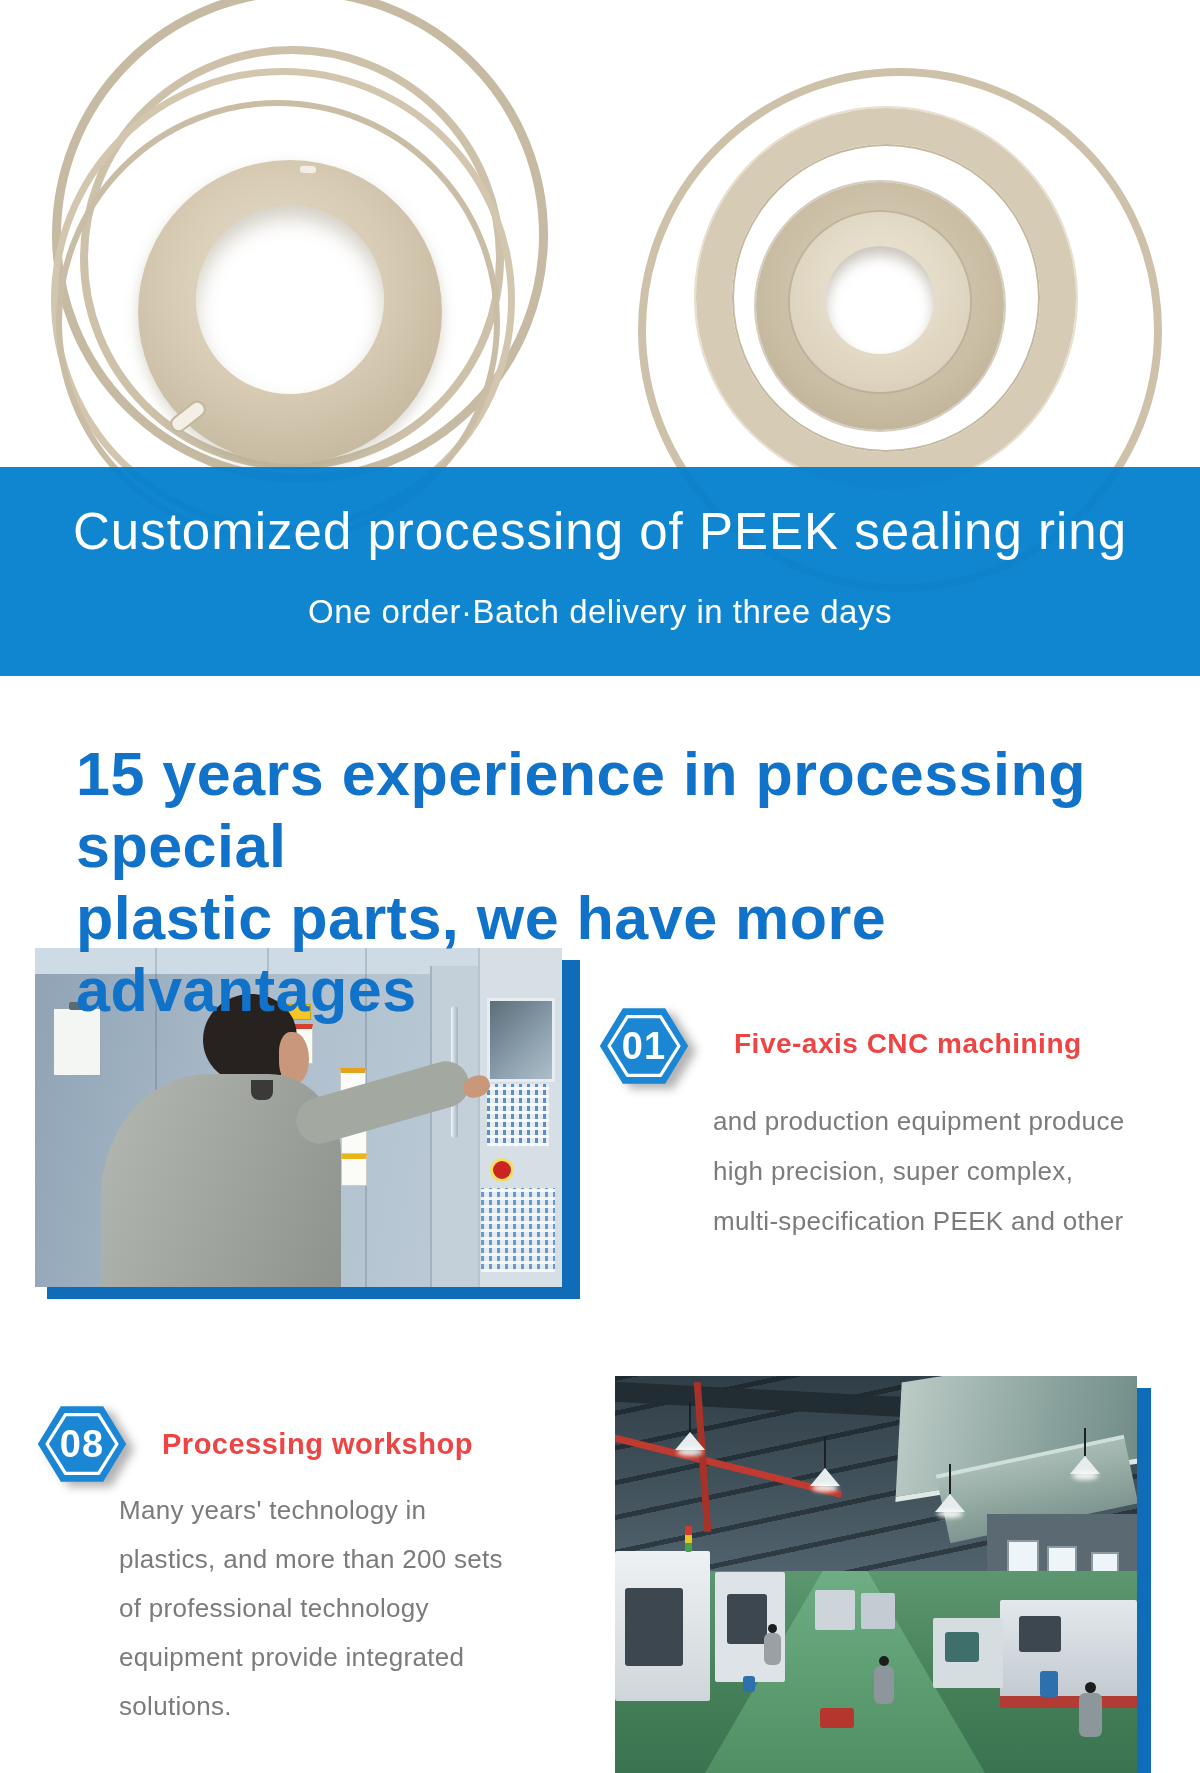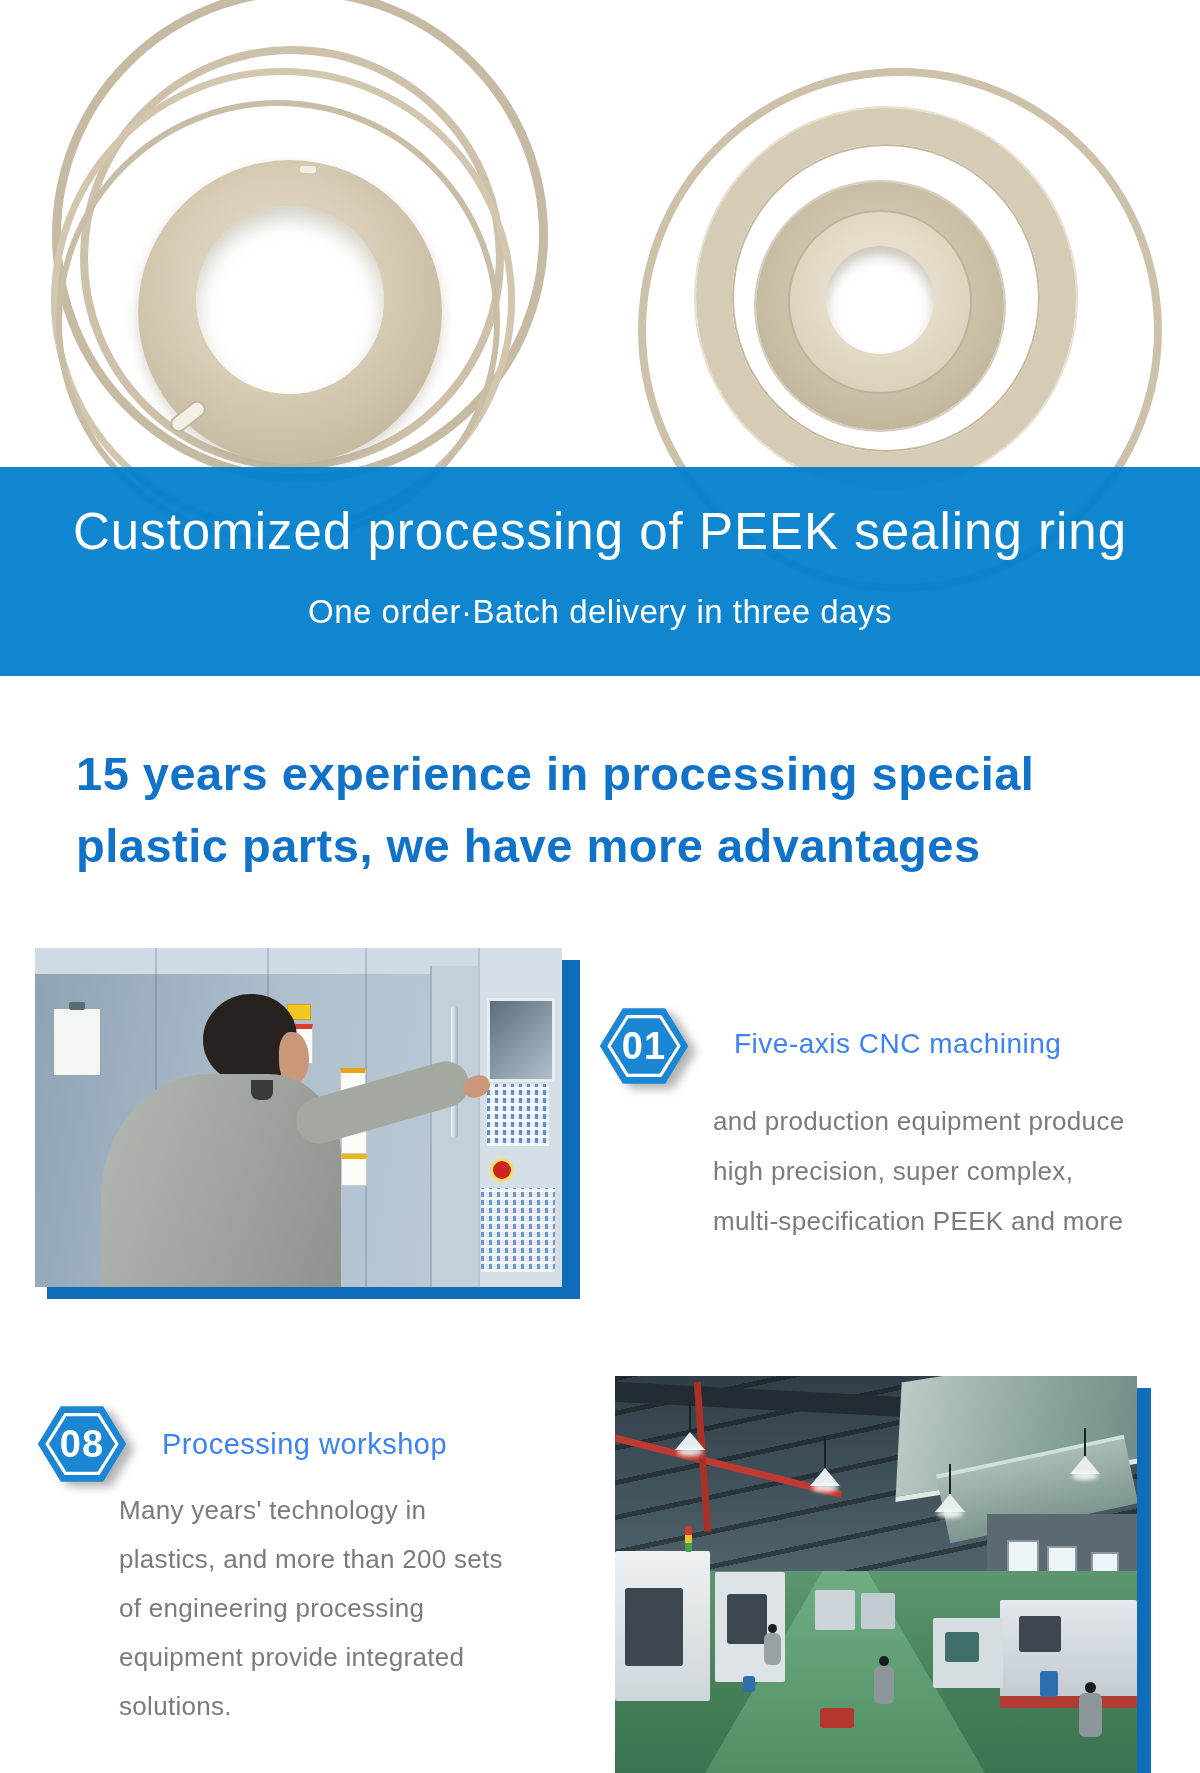--- a/index.html
+++ b/index.html
@@ -24,30 +24,30 @@
   .notch{position:absolute;z-index:1;border-radius:3px;background:#f4f0e6;opacity:.95;}
 
   
   .banner{position:absolute;left:0;top:467px;width:1200px;height:209px;z-index:2;
           background:rgba(5,127,206,0.955);text-align:center;}
   .banner-title{margin-top:36px;font-size:51px;line-height:58px;letter-spacing:1px;color:#ffffff;}
   .banner-subtitle{margin-top:32px;font-size:33px;color:#ffffff;letter-spacing:.5px;}
 
   
   .intro{position:absolute;left:76px;top:738px;z-index:3;color:#1172c9;font-weight:bold;
-         font-size:47px;line-height:72px;letter-spacing:.5px;}
+         font-size:61px;line-height:72px;letter-spacing:.5px;}
 
   
   .accent{position:absolute;background:#0e6cb8;z-index:1;}
   .photo{position:absolute;overflow:hidden;z-index:2;}
   .badge{position:absolute;width:92px;height:84px;z-index:3;filter:drop-shadow(8px 5px 5px rgba(0,0,0,.30));}
   .badge svg{position:absolute;left:0;top:0;width:100%;height:100%;}
   .badge .num{position:absolute;left:0;top:0;width:100%;height:100%;display:flex;align-items:center;
     justify-content:center;color:#fff;font-weight:bold;font-size:38px;letter-spacing:1px;}
-  .sec-title{position:absolute;z-index:3;color:#3b82f6;font-weight:normal;letter-spacing:.5px;}
+  .sec-title{position:absolute;z-index:3;color:#ef4444;font-weight:bold;letter-spacing:.5px;}
   .para{position:absolute;z-index:3;color:#7b7b7b;font-size:26px;letter-spacing:.3px;}
   .para .line{white-space:nowrap;}
   .p1 .line{line-height:50px;}
   .p2 .line{line-height:49px;}
 
   
   .cnc-bg{position:absolute;inset:0;background:linear-gradient(100deg,#8fa3b5 0%,#aebfcd 45%,#c2cfda 100%);}
   .cnc-top{position:absolute;left:0;top:0;width:100%;height:26px;background:#cfdbe4;}
   .seam{position:absolute;top:0;bottom:0;width:2px;background:rgba(40,60,75,.18);}
   .cnc-door{position:absolute;left:395px;top:18px;width:52px;height:321px;background:#c3cfd9;
@@ -199,37 +199,37 @@
       <polygon points="12,45 32,13 68,13 88,45 68,77 32,77" fill="none" stroke="#ffffff" stroke-width="3.5" stroke-linejoin="round"></polygon>
     </svg>
     <span class="num">01</span>
   </div>
 
   <h2 class="sec-title" style="left:734px;top:1028px;font-size:28px;margin:0;">Five-axis CNC machining</h2>
 
   <div class="para p1" style="left:713px;top:1096px;width:470px;">
     <div class="line">and production equipment produce</div>
     <div class="line">high precision, super complex,</div>
-    <div class="line">multi-specification PEEK and more</div>
+    <div class="line">multi-specification PEEK and other</div>
   </div>
 
   <div class="badge" style="left:36px;top:1402px;">
     <svg viewBox="0 0 100 90">
       <polygon points="2,45 27,4 73,4 98,45 73,86 27,86" fill="#1b86d3"></polygon>
       <polygon points="12,45 32,13 68,13 88,45 68,77 32,77" fill="none" stroke="#ffffff" stroke-width="3.5" stroke-linejoin="round"></polygon>
     </svg>
     <span class="num">08</span>
   </div>
 
   <h2 class="sec-title" style="left:162px;top:1428px;font-size:29px;margin:0;">Processing workshop</h2>
 
   <div class="para p2" style="left:119px;top:1486px;width:470px;">
     <div class="line">Many years' technology in</div>
     <div class="line">plastics, and more than 200 sets</div>
-    <div class="line">of engineering processing</div>
+    <div class="line">of professional technology</div>
     <div class="line">equipment provide integrated</div>
     <div class="line">solutions.</div>
   </div>
 
   <div class="accent" style="left:628px;top:1388px;width:523px;height:385px;"></div>
 
   <div class="photo" style="left:615px;top:1376px;width:522px;height:397px;">
     <div class="ws-ceiling"></div>
     <div class="ws-beams"></div>
     <div class="ws-beam-main"></div>

